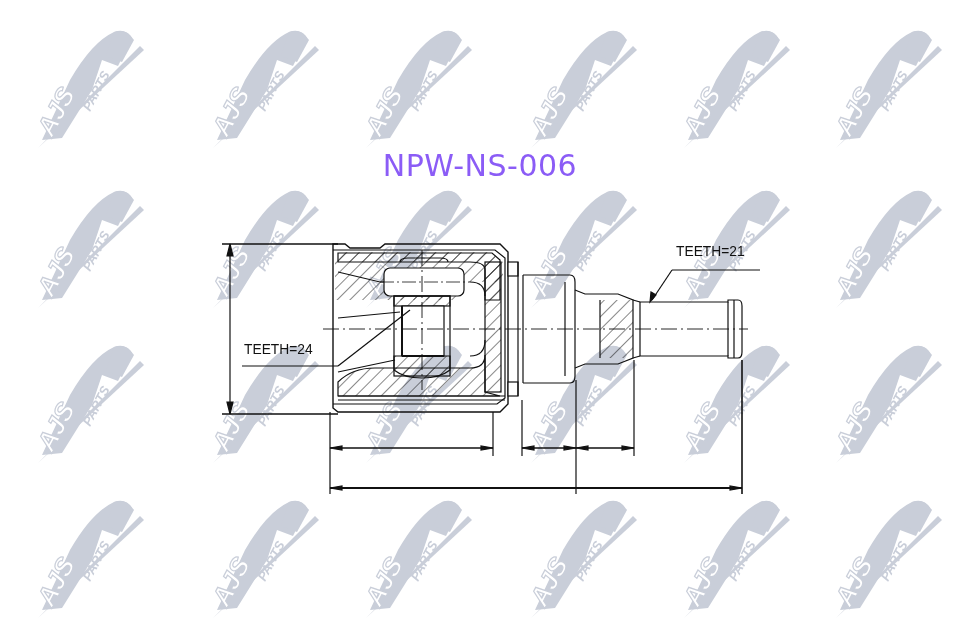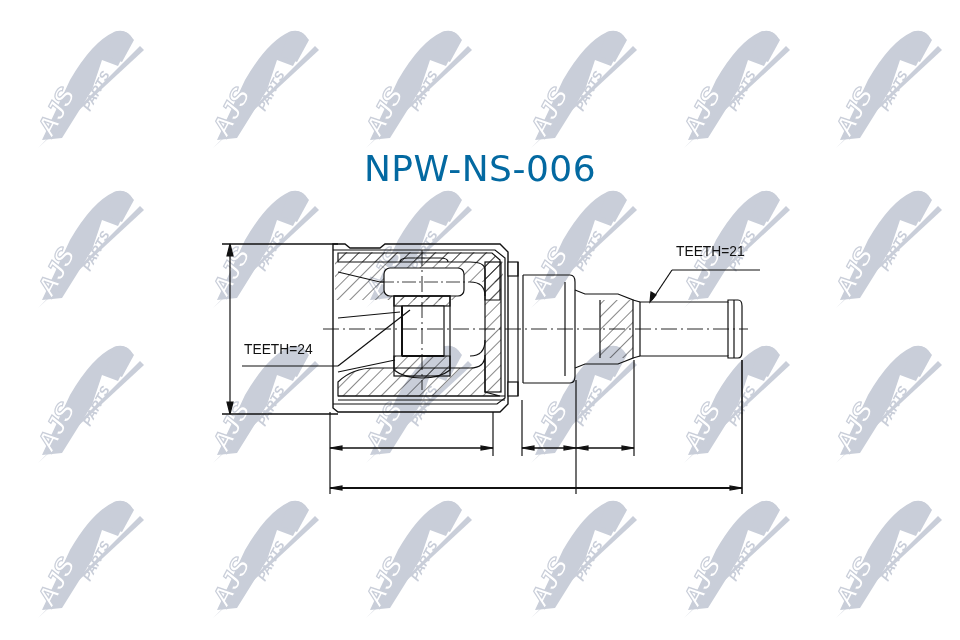--- a/index.html
+++ b/index.html
@@ -1,20 +1,20 @@
 <!DOCTYPE html>
 <html><head>
 <meta charset="utf-8">
 <style>
   html, body { margin: 0; padding: 0; background: #ffffff; }
   body { width: 960px; height: 640px; position: relative; overflow: hidden; font-family: "Liberation Sans", sans-serif; }
   .wm-layer { position: absolute; left: 0; top: 0; width: 960px; height: 640px; }
   .title {
     position: absolute; left: 0; top: 148px; width: 960px; text-align: center;
-    font-family: "DejaVu Sans", sans-serif; font-size: 36px; color: #0369a1; letter-spacing: 0.5px;
+    font-family: "DejaVu Sans", sans-serif; font-size: 30px; color: #8b5cf6; letter-spacing: 0.5px;
   }
   .label {
     position: absolute; font-family: "Liberation Sans", sans-serif; font-size: 15px; color: #111;
     transform: scaleX(0.92); transform-origin: left top;
   }
   svg.drawing { position: absolute; left: 0; top: 0; }
 </style>
 </head>
 <body>
 

